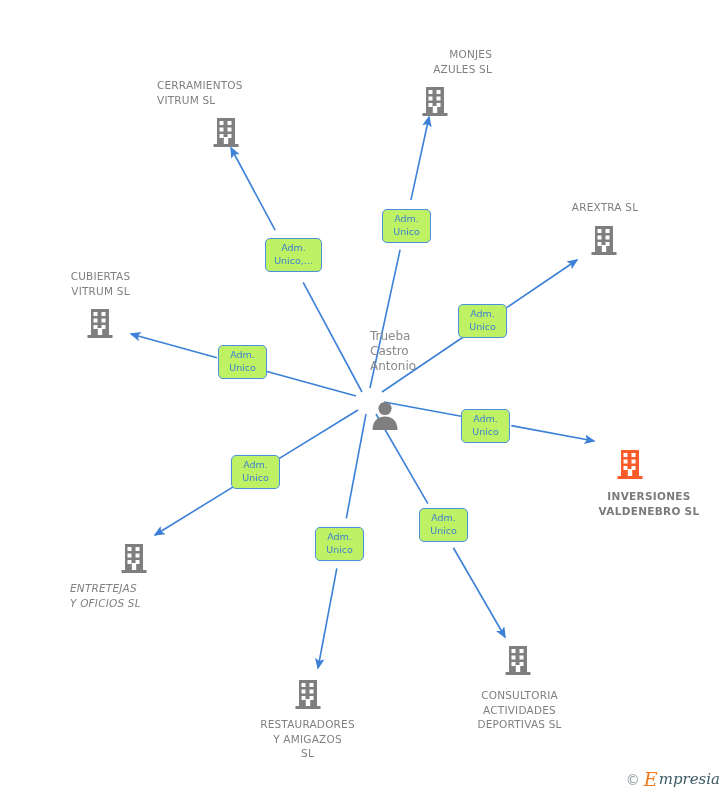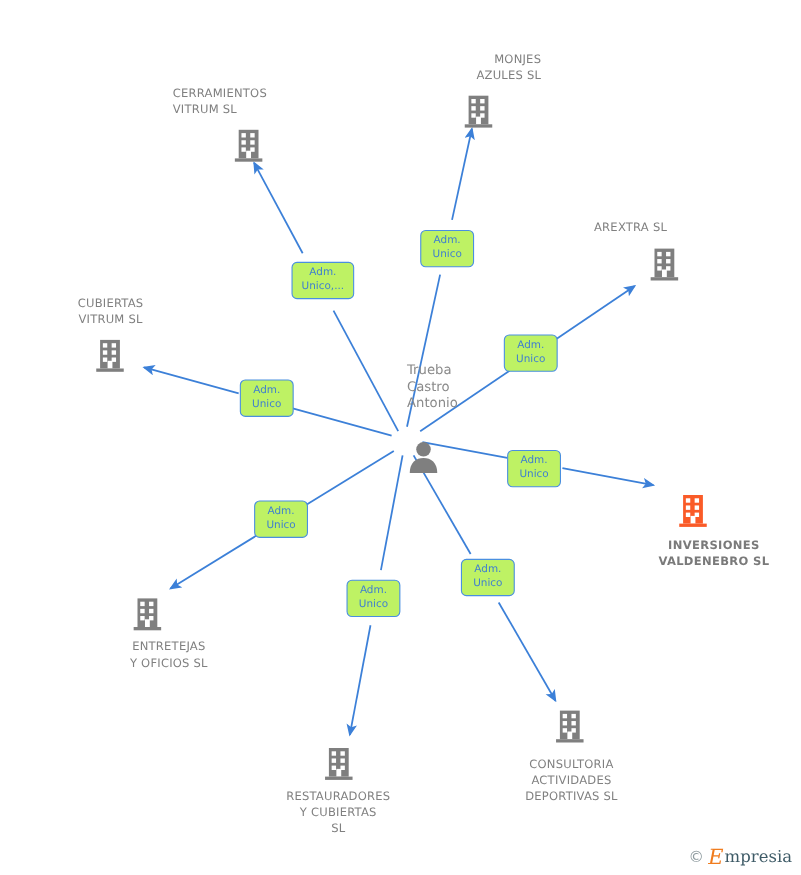--- a/index.html
+++ b/index.html
@@ -51,21 +51,21 @@
     box-sizing:border-box;
   }
 
   .watermark{
     position:absolute;
     right:8px;bottom:6px;
     display:flex;align-items:center;gap:4px;
   }
   .wm-c{color:#8d9a9e;font-size:14px;line-height:14px;}
   .wm-e{color:#f07c1e;font-size:19px;line-height:19px;font-style:italic;font-family:"DejaVu Serif", serif;}
-  .wm-rest{color:#3d5a66;font-size:15px;line-height:15px;font-family:"DejaVu Serif", serif;margin-left:-3px;}
+  .wm-rest{color:#3d5a66;font-size:15px;line-height:15px;font-style:italic;font-family:"DejaVu Serif", serif;margin-left:-3px;}
 </style>
 </head>
 <body>
 
 <div id="graph">
 
   <svg class="edge-layer" width="728" height="795" viewBox="0 0 728 795">
       <defs>
         <marker id="arrowhead" markerWidth="7" markerHeight="7" refX="6" refY="3" orient="auto" markerUnits="strokeWidth">
           <path d="M0,0 L7,3 L0,6 L1.6,3 Z" fill="#3c80d8"></path>
@@ -144,21 +144,21 @@
           <rect x="7.5" y="5" width="4" height="4" fill="#fff"></rect>
           <rect x="15.5" y="5" width="4" height="4" fill="#fff"></rect>
           <rect x="7.5" y="11.5" width="4" height="4" fill="#fff"></rect>
           <rect x="15.5" y="11.5" width="4" height="4" fill="#fff"></rect>
           <rect x="7.5" y="18" width="4" height="4" fill="#fff"></rect>
           <rect x="15.5" y="18" width="4" height="4" fill="#fff"></rect>
           <rect x="11.8" y="21" width="4.4" height="7" fill="#fff"></rect>
           <rect x="1.5" y="28" width="25" height="3" fill="#7f7f7f"></rect>
         </svg>
       </div>
-      <div class="node-label" style="position: absolute; left: 540px; top: 200px; width: 130px; ">AREXTRA  SL</div>
+      <div class="node-label" style="position: absolute; left: 540px; top: 200px; width: 130px; text-align: center;">AREXTRA  SL</div>
       <div class="node" style="left: 86px; top: 307px;">
         <svg class="node-icon" width="28" height="32" viewBox="0 0 28 32">
           <rect x="5" y="2" width="18" height="26" fill="#7f7f7f"></rect>
           <rect x="7.5" y="5" width="4" height="4" fill="#fff"></rect>
           <rect x="15.5" y="5" width="4" height="4" fill="#fff"></rect>
           <rect x="7.5" y="11.5" width="4" height="4" fill="#fff"></rect>
           <rect x="15.5" y="11.5" width="4" height="4" fill="#fff"></rect>
           <rect x="7.5" y="18" width="4" height="4" fill="#fff"></rect>
           <rect x="15.5" y="18" width="4" height="4" fill="#fff"></rect>
           <rect x="11.8" y="21" width="4.4" height="7" fill="#fff"></rect>
@@ -188,37 +188,37 @@
           <rect x="7.5" y="5" width="4" height="4" fill="#fff"></rect>
           <rect x="15.5" y="5" width="4" height="4" fill="#fff"></rect>
           <rect x="7.5" y="11.5" width="4" height="4" fill="#fff"></rect>
           <rect x="15.5" y="11.5" width="4" height="4" fill="#fff"></rect>
           <rect x="7.5" y="18" width="4" height="4" fill="#fff"></rect>
           <rect x="15.5" y="18" width="4" height="4" fill="#fff"></rect>
           <rect x="11.8" y="21" width="4.4" height="7" fill="#fff"></rect>
           <rect x="1.5" y="28" width="25" height="3" fill="#7f7f7f"></rect>
         </svg>
       </div>
-      <div class="node-label" style="position: absolute; left: 86px; top: 581px; width: 135px; text-align: center;">ENTRETEJAS
+      <div class="node-label" style="position: absolute; left: 70px; top: 581px; width: 135px;  font-style: italic;">ENTRETEJAS
 Y OFICIOS SL</div>
       <div class="node" style="left: 294px; top: 678px;">
         <svg class="node-icon" width="28" height="32" viewBox="0 0 28 32">
           <rect x="5" y="2" width="18" height="26" fill="#7f7f7f"></rect>
           <rect x="7.5" y="5" width="4" height="4" fill="#fff"></rect>
           <rect x="15.5" y="5" width="4" height="4" fill="#fff"></rect>
           <rect x="7.5" y="11.5" width="4" height="4" fill="#fff"></rect>
           <rect x="15.5" y="11.5" width="4" height="4" fill="#fff"></rect>
           <rect x="7.5" y="18" width="4" height="4" fill="#fff"></rect>
           <rect x="15.5" y="18" width="4" height="4" fill="#fff"></rect>
           <rect x="11.8" y="21" width="4.4" height="7" fill="#fff"></rect>
           <rect x="1.5" y="28" width="25" height="3" fill="#7f7f7f"></rect>
         </svg>
       </div>
       <div class="node-label" style="position: absolute; left: 240px; top: 717px; width: 135px; text-align: center;">RESTAURADORES
-Y CUBIERTAS
+Y AMIGAZOS
 SL</div>
       <div class="node" style="left: 504px; top: 644px;">
         <svg class="node-icon" width="28" height="32" viewBox="0 0 28 32">
           <rect x="5" y="2" width="18" height="26" fill="#7f7f7f"></rect>
           <rect x="7.5" y="5" width="4" height="4" fill="#fff"></rect>
           <rect x="15.5" y="5" width="4" height="4" fill="#fff"></rect>
           <rect x="7.5" y="11.5" width="4" height="4" fill="#fff"></rect>
           <rect x="15.5" y="11.5" width="4" height="4" fill="#fff"></rect>
           <rect x="7.5" y="18" width="4" height="4" fill="#fff"></rect>
           <rect x="15.5" y="18" width="4" height="4" fill="#fff"></rect>

